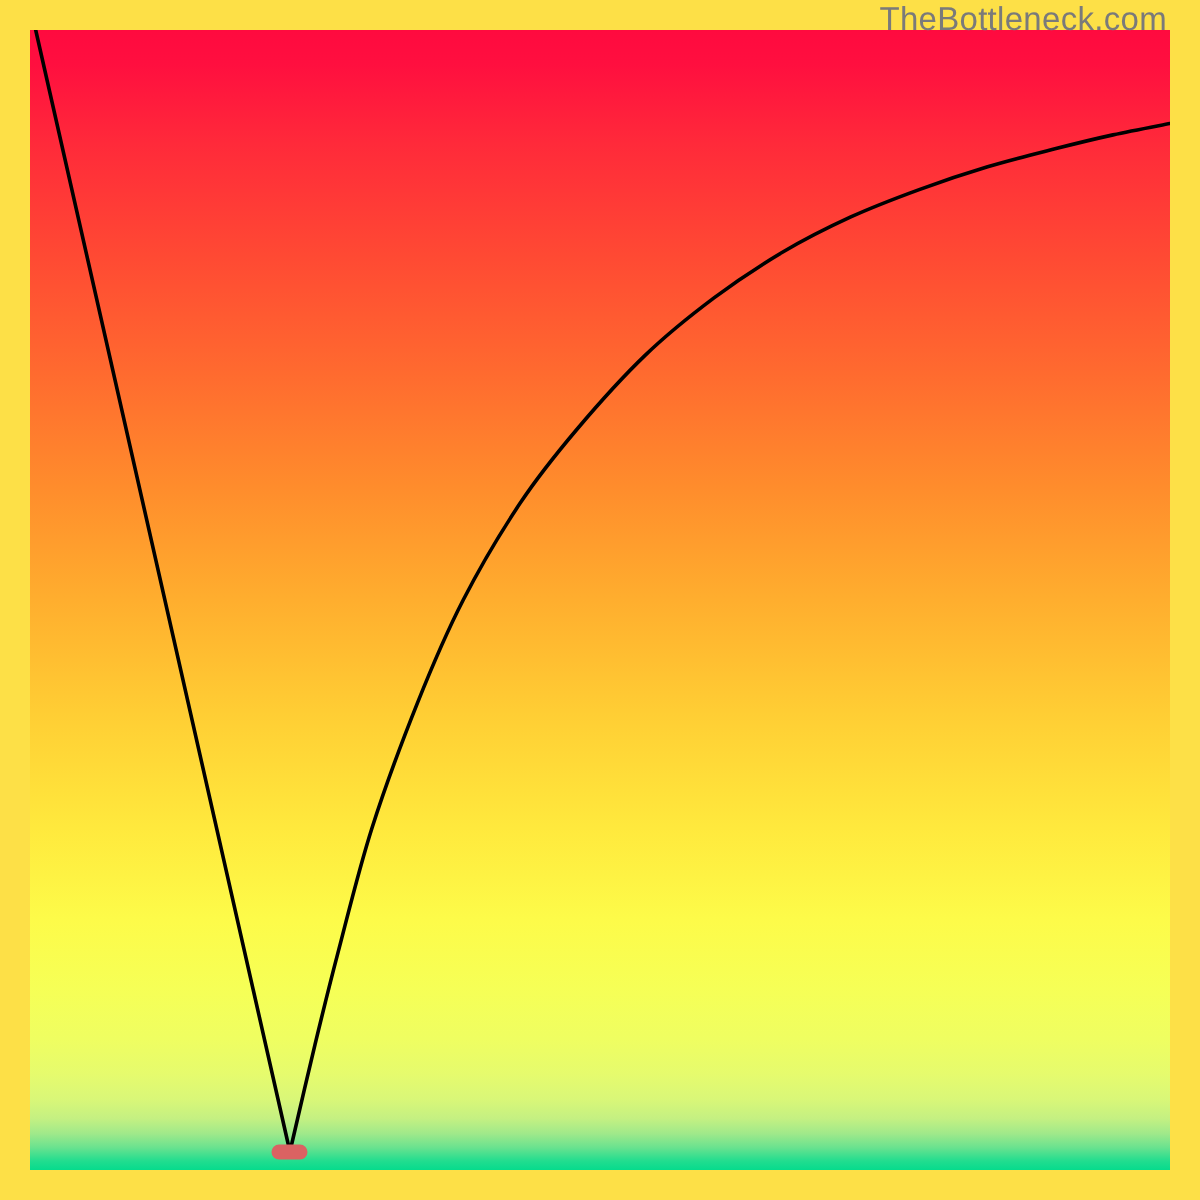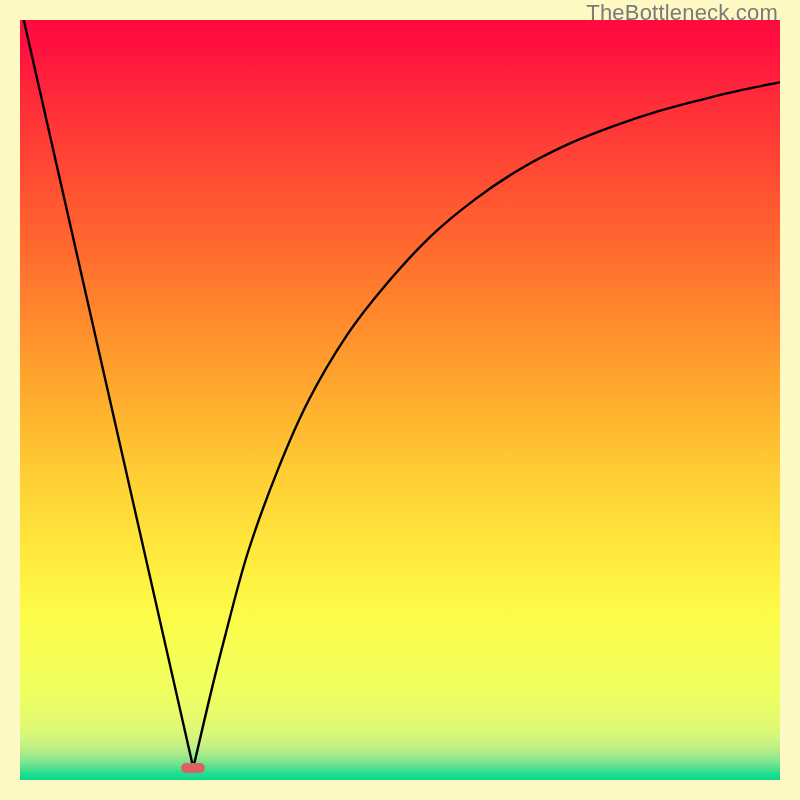--- a/index.html
+++ b/index.html
@@ -7,21 +7,21 @@
     padding: 0;
     width: 800px;
     height: 800px;
     overflow: hidden;
     font-family: Arial, Helvetica, sans-serif;
   }
   .chart-container {
     position: relative;
     width: 800px;
     height: 800px;
-    background: #fef9c3;
+    background: #fde047;
   }
   .plot-area {
     position: absolute;
     left: 20px;
     top: 20px;
     width: 760px;
     height: 760px;
     overflow: hidden;
   }
   .watermark {

